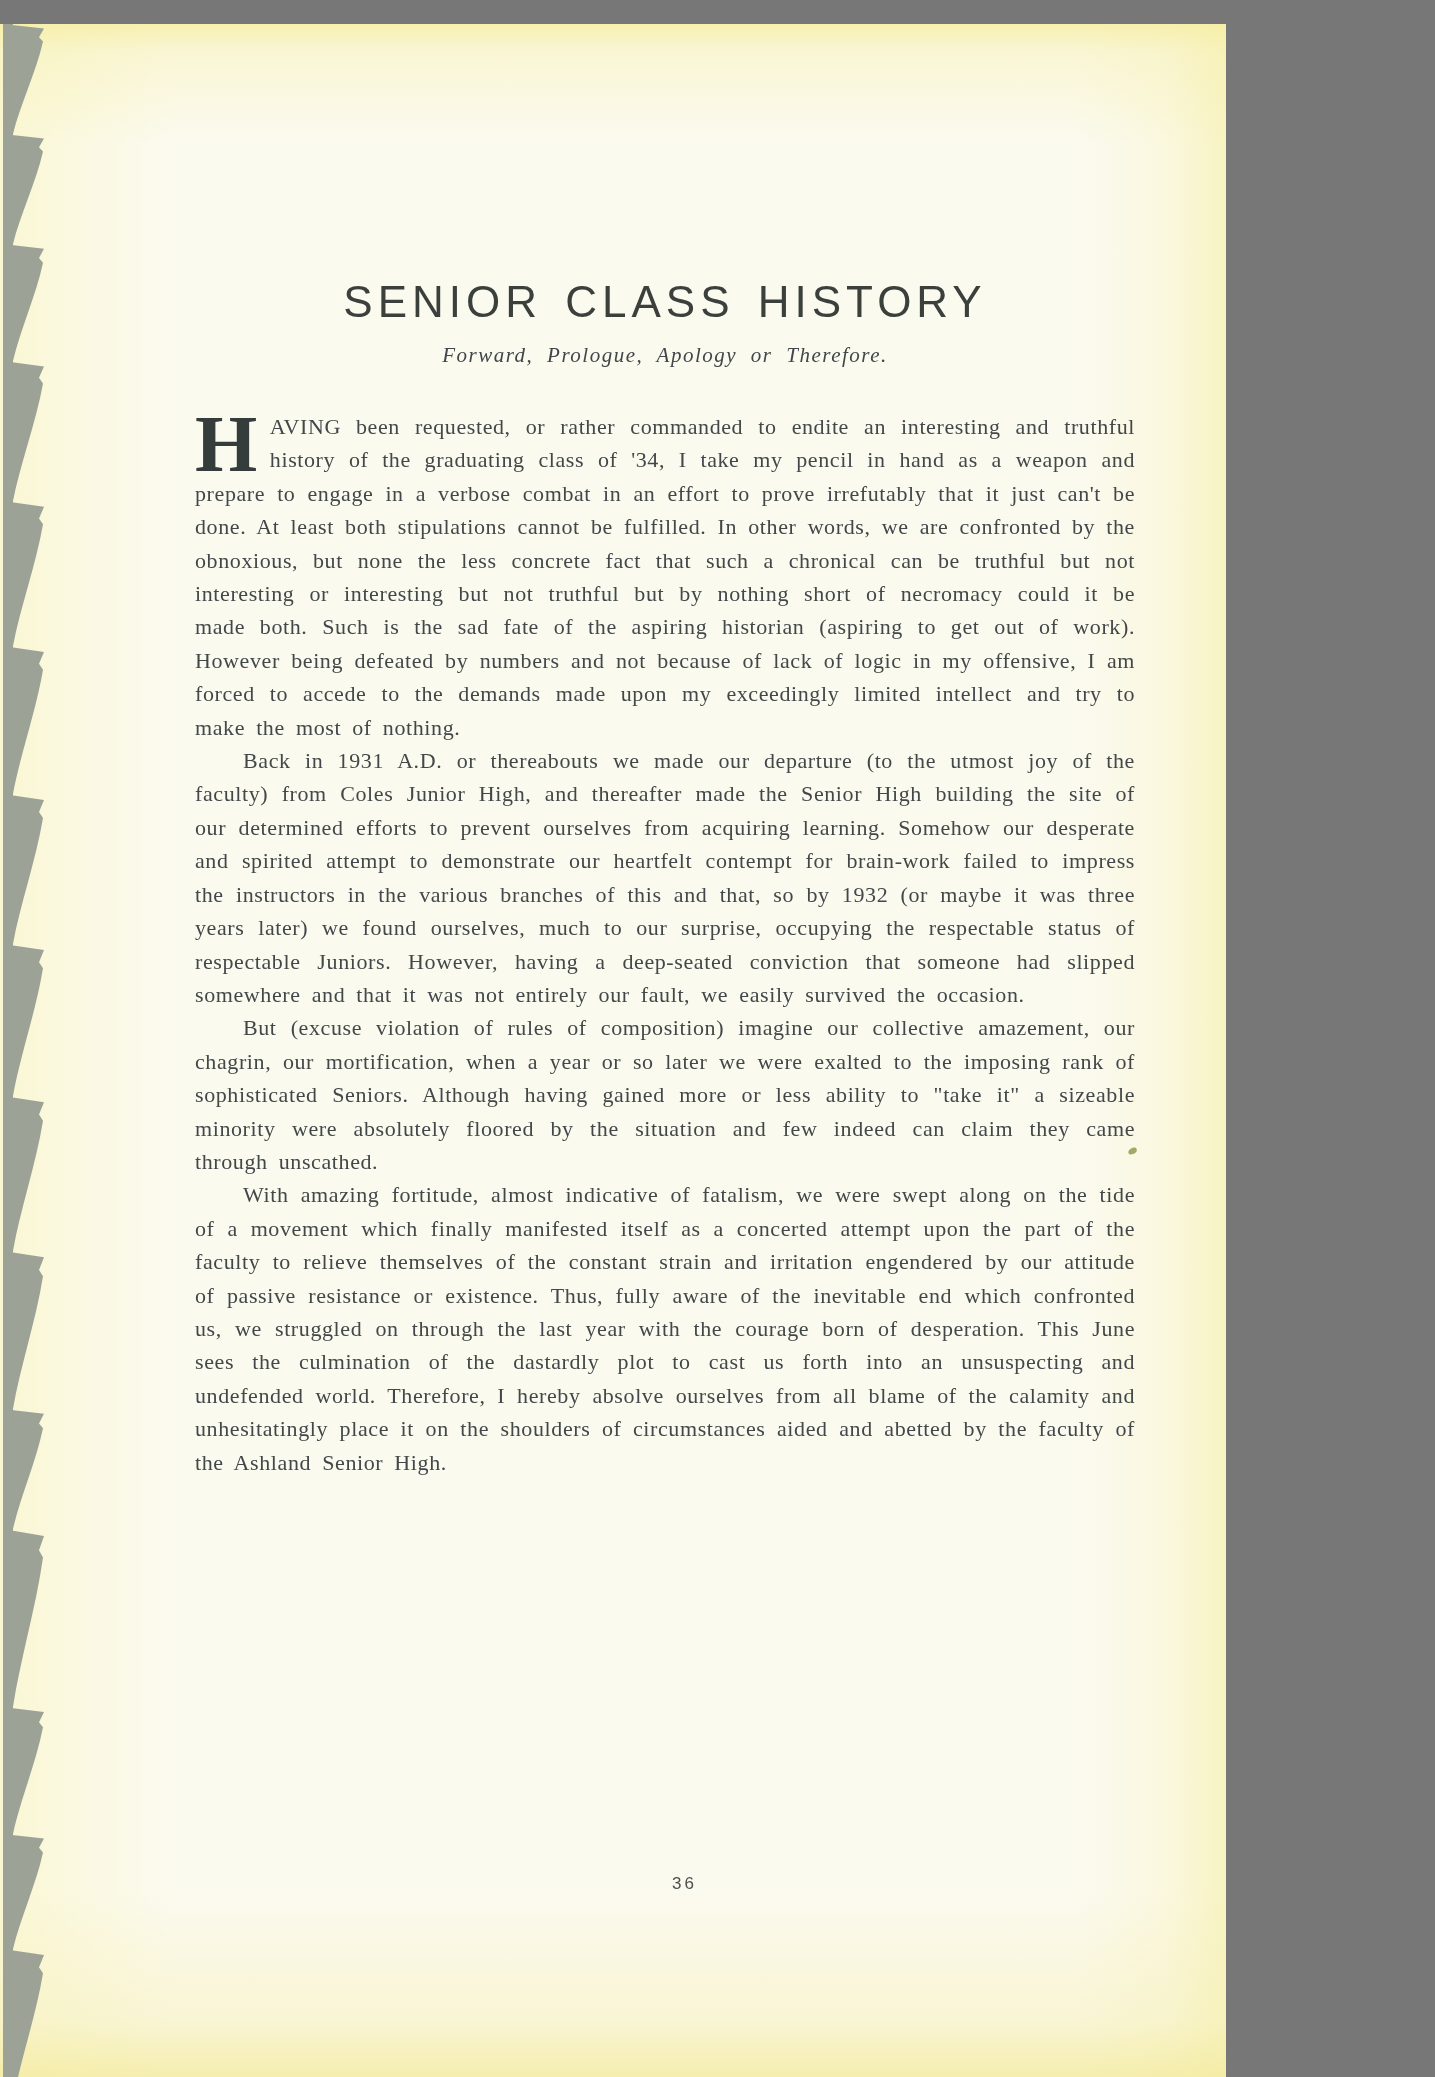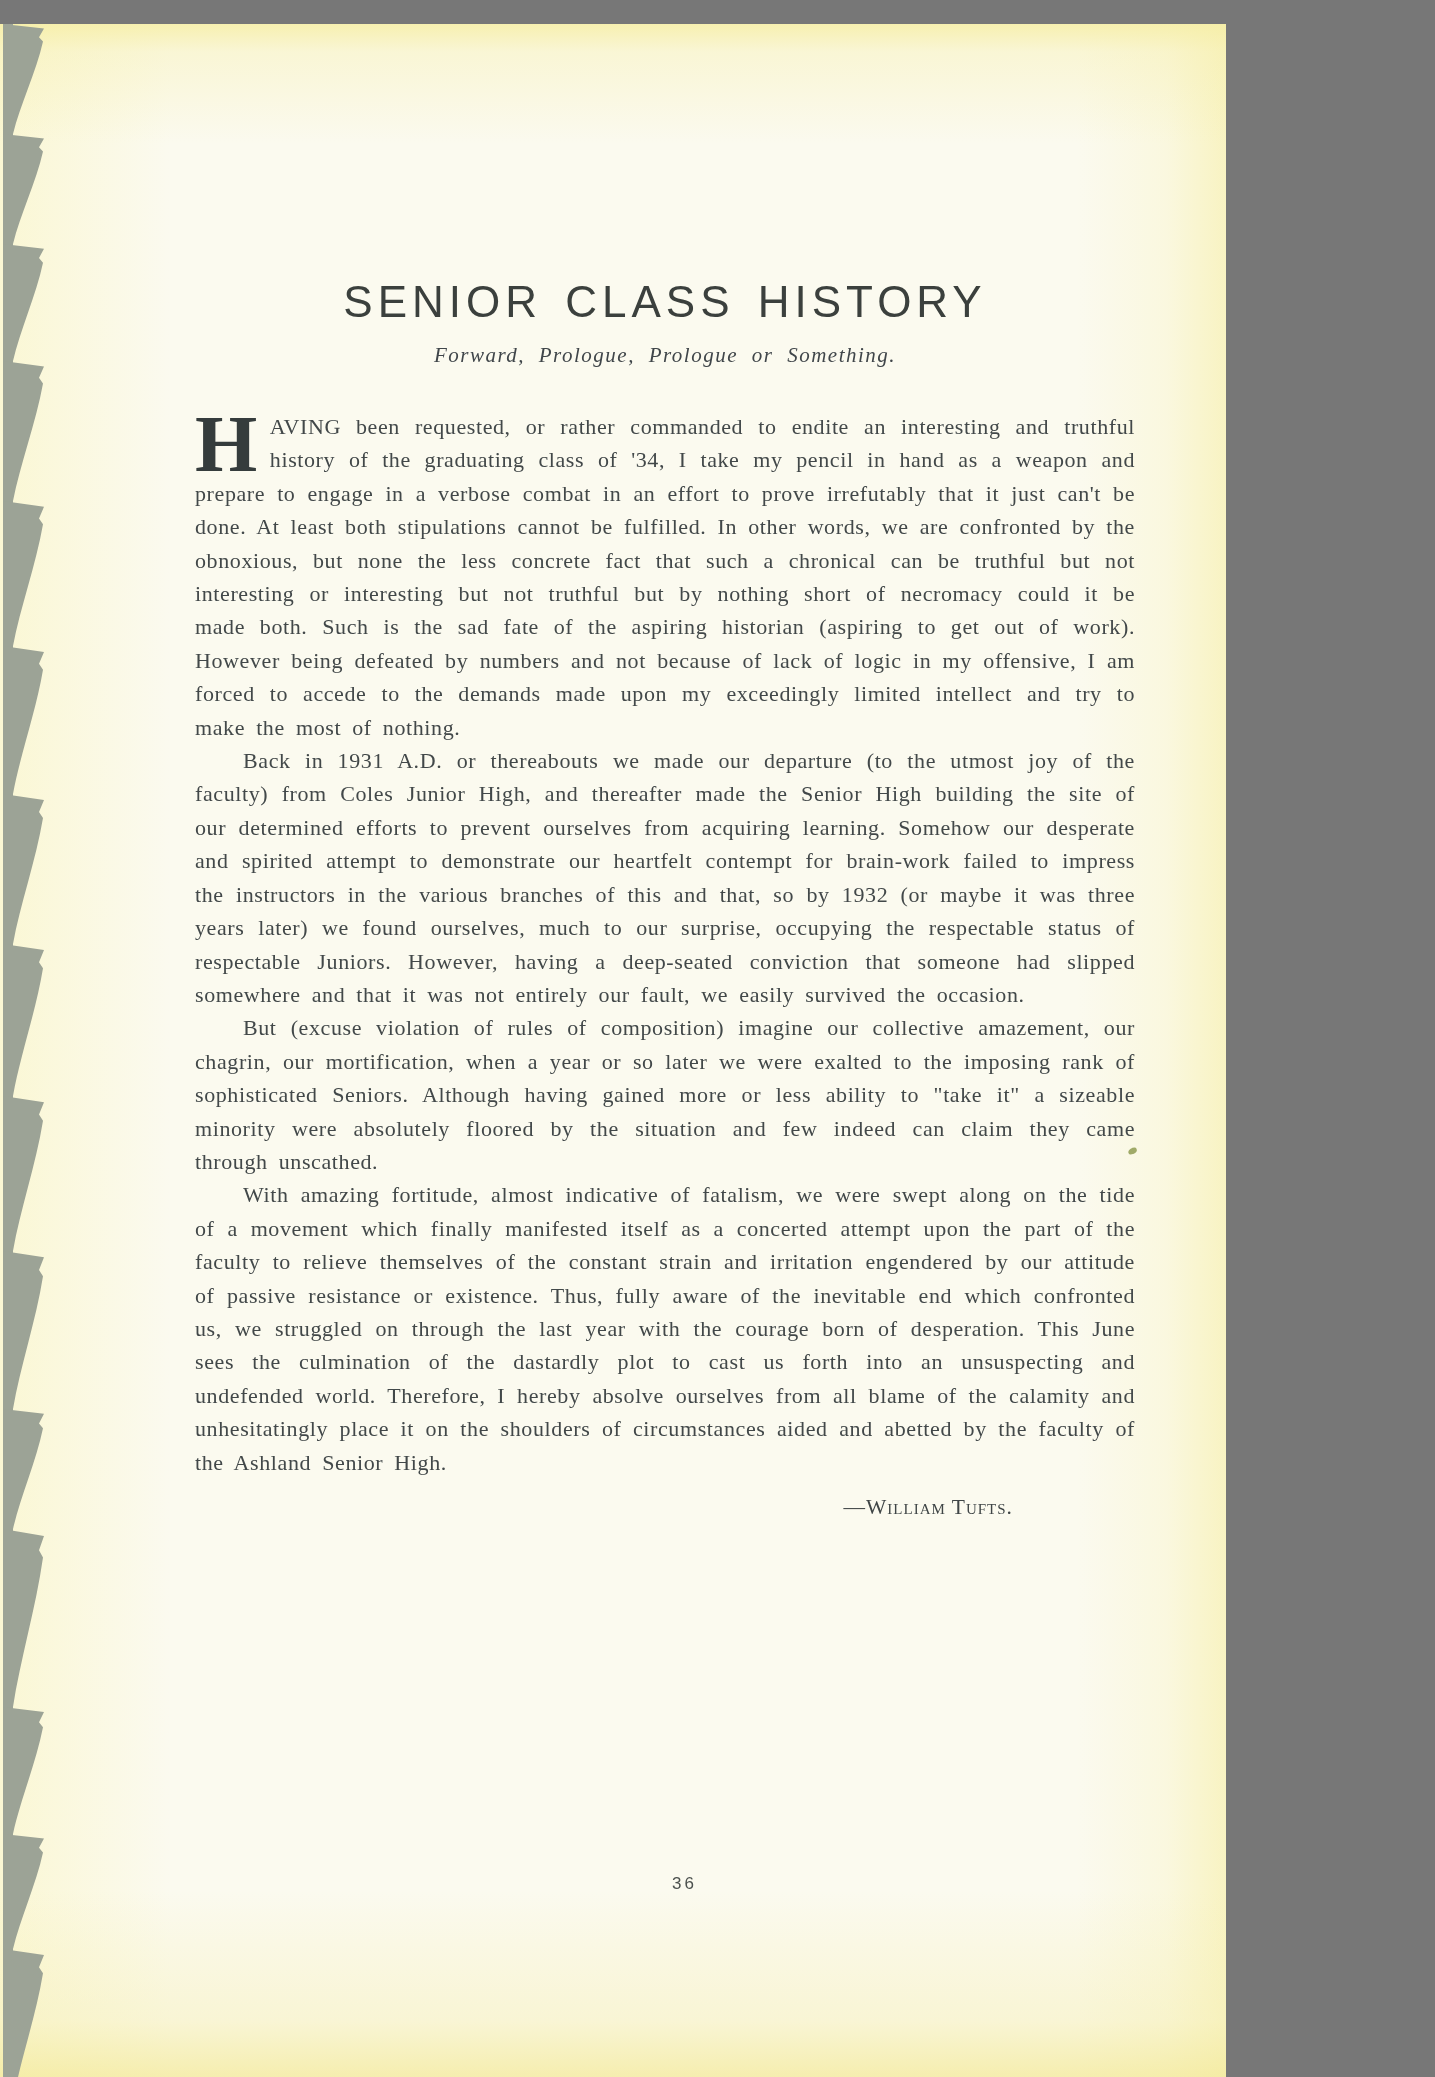--- a/index.html
+++ b/index.html
@@ -125,30 +125,29 @@
       <path transform="translate(0,1683) scale(1,1.27)" d="M3 0 L44 4 L39 12 L43 16 C36 44 20 74 13 100 L3 100 Z"></path>
       <path transform="translate(0,1810) scale(1,1.15)" d="M3 0 L44 4 L39 12 L43 16 C36 44 20 74 13 100 L3 100 Z"></path>
       <path transform="translate(0,1925) scale(1,1.52)" d="M3 0 L44 4 L39 12 L43 16 C36 44 20 74 13 100 L3 100 Z"></path>
     </g>
   </svg>
 
   <div class="content">
 
     <h1 class="title">SENIOR CLASS HISTORY</h1>
 
-    <div class="subtitle">Forward, Prologue, Prologue or Something.</div>
+    <div class="subtitle">Forward, Prologue, Apology or Therefore.</div>
 
     <div class="body-text">
       <p><span class="dropcap">H</span><span>AVING been requested, or rather commanded to endite an interesting and truthful history of the graduating class of '34, I take my pencil in hand as a weapon and prepare to engage in a verbose combat in an effort to prove irrefutably that it just can't be done.  At least both stipulations cannot be fulfilled.  In other words, we are confronted by the obnoxious, but none the less concrete fact that such a chronical can be truthful but not interesting or interesting but not truthful but by nothing short of necromacy could it be made both.  Such is the sad fate of the aspiring historian (aspiring to get out of work).  However being defeated by numbers and not because of lack of logic in my offensive, I am forced to accede to the demands made upon my exceedingly limited intellect and try to make the most of nothing.</span></p>
       <p class="indent">Back in 1931 A.D. or thereabouts we made our departure (to the utmost joy of the faculty) from Coles Junior High, and thereafter made the Senior High building the site of our determined efforts to prevent ourselves from acquiring learning.  Somehow our desperate and spirited attempt to demonstrate our heartfelt contempt for brain-work failed to impress the instructors in the various branches of this and that, so by 1932 (or maybe it was three years later) we found ourselves, much to our surprise, occupying the respectable status of respectable Juniors.  However, having a deep-seated conviction that someone had slipped somewhere and that it was not entirely our fault, we easily survived the occasion.</p>
       <p class="indent">But (excuse violation of rules of composition) imagine our collective amazement, our chagrin, our mortification, when a year or so later we were exalted to the imposing rank of sophisticated Seniors.  Although having gained more or less ability to "take it" a sizeable minority were absolutely floored by the situation and few indeed can claim they came through unscathed.</p>
       <p class="indent">With amazing fortitude, almost indicative of fatalism, we were swept along on the tide of a movement which finally manifested itself as a concerted attempt upon the part of the faculty to relieve themselves of the constant strain and irritation engendered by our attitude of passive resistance or existence.  Thus, fully aware of the inevitable end which confronted us, we struggled on through the last year with the courage born of desperation.  This June sees the culmination of the dastardly plot to cast us forth into an unsuspecting and undefended world.  Therefore, I hereby absolve ourselves from all blame of the calamity and unhesitatingly place it on the shoulders of circumstances aided and abetted by the faculty of the Ashland Senior High.</p>
     </div>
 
-    <div class="byline">—William Tufts.</div>
 
   </div>
 
   <div class="page-number">36</div>
 
   <div class="speck"></div>
 
 </div>
 
 </body></html>

